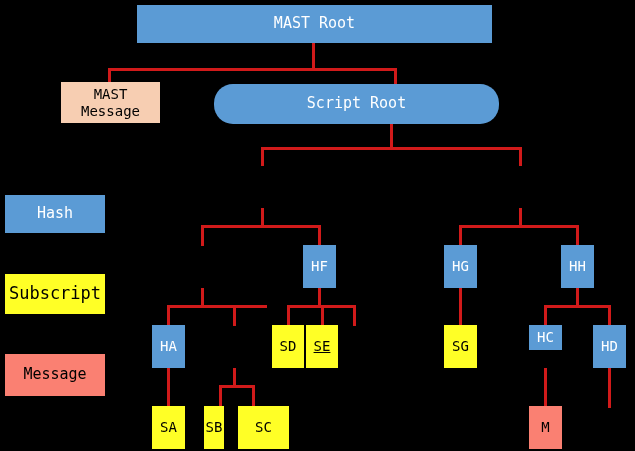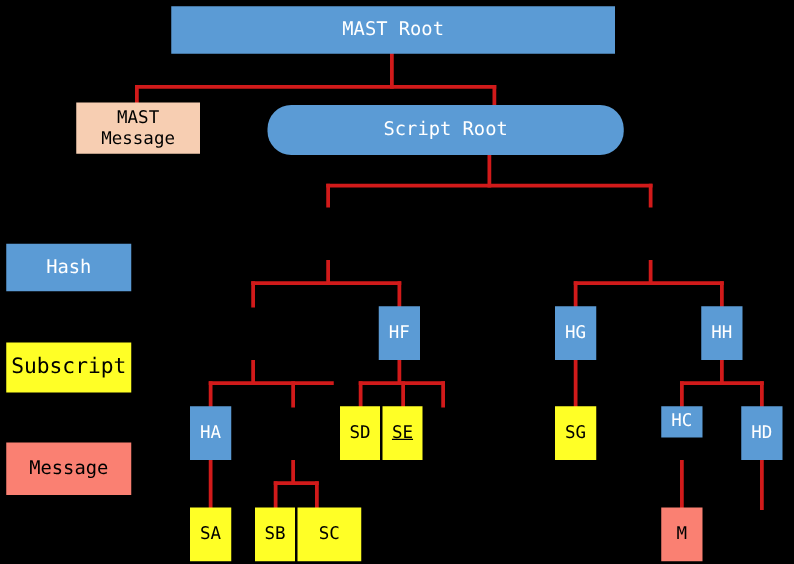--- a/index.html
+++ b/index.html
@@ -161,21 +161,21 @@
   <div class="node subscript" style="left:306px; top:325px; width:32px; height:43px; font-size:14px;text-decoration:underline;">
     <span>SE</span>
   </div>
   <div class="node subscript" style="left:444px; top:325px; width:33px; height:43px; font-size:14px;">
     <span>SG</span>
   </div>
 
   <div class="node subscript" style="left:152px; top:406px; width:33px; height:43px; font-size:14px;">
     <span>SA</span>
   </div>
-  <div class="node subscript" style="left:204px; top:406px; width:32px; height:43px; font-size:14px;">
+  <div class="node subscript" style="left:204px; top:406px; width:20px; height:43px; font-size:14px;">
     <span>SB</span>
   </div>
   <div class="node subscript" style="left:238px; top:406px; width:51px; height:43px; font-size:14px;">
     <span>SC</span>
   </div>
 
   <div class="node message" style="left:529px; top:406px; width:33px; height:43px; font-size:14px;">
     <span>M</span>
   </div>
 

